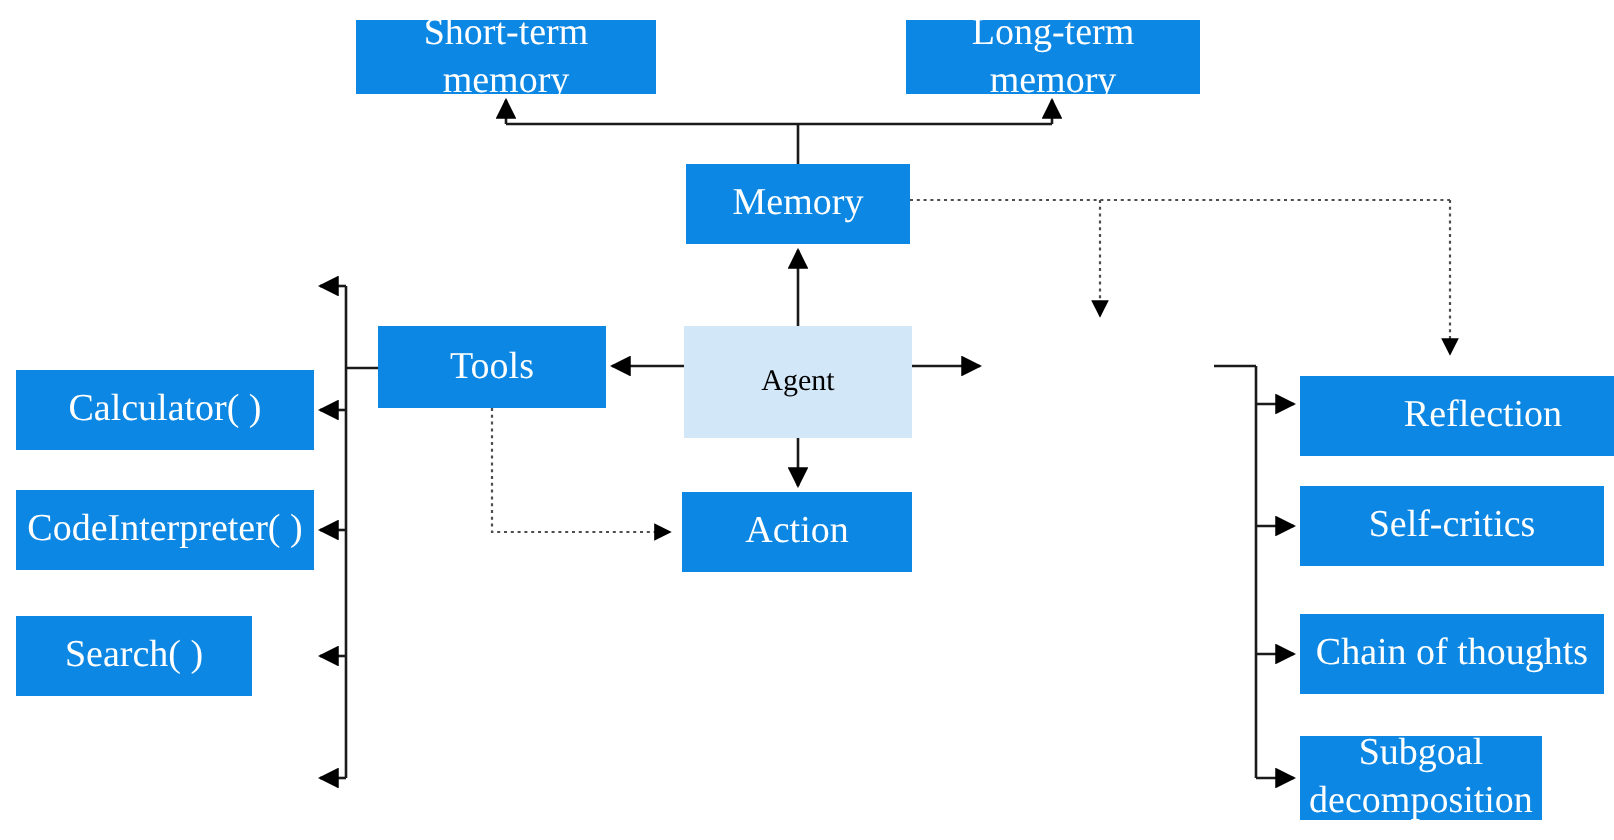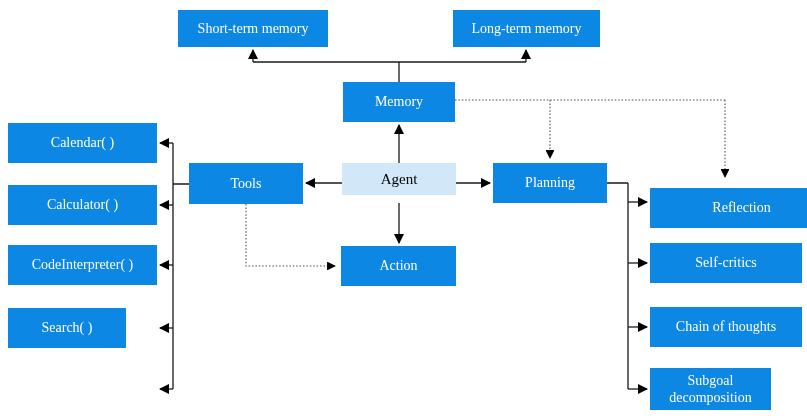--- a/index.html
+++ b/index.html
@@ -20,35 +20,35 @@
     overflow:hidden;
     margin:0 auto;
   }
   .connectors{position:absolute;left:0;top:0;width:807px;height:420px;}
   .node{
     position:absolute;
     background:var(--node-fill);
     color:var(--node-text);
     display:flex;align-items:center;justify-content:center;
     text-align:center;
-    font-size:14px;
+    font-size:19px;
     line-height:1.25;
     box-sizing:border-box;
     padding:0 4px;
   }
   .node.agent{
     background:var(--agent-fill);
     color:var(--agent-text);
     font-size:15px;
   }
   
   .n-stm{left:178px;top:10px;width:150px;height:37px}
   .n-ltm{left:453px;top:10px;width:147px;height:37px}
   .n-mem{left:343px;top:82px;width:112px;height:40px}
-  .n-agent{left:342px;top:163px;width:114px;height:32px}
+  .n-agent{left:342px;top:163px;width:114px;height:56px}
   .n-tools{left:189px;top:163px;width:114px;height:41px}
   .n-plan{left:493px;top:163px;width:114px;height:40px}
   .n-action{left:341px;top:246px;width:115px;height:40px}
   .n-cal{left:8px;top:123px;width:149px;height:40px}
   .n-calc{left:8px;top:185px;width:149px;height:40px}
   .n-code{left:8px;top:245px;width:149px;height:40px}
   .n-search{left:8px;top:308px;width:118px;height:40px}
   .n-more{left:8px;top:369px;width:149px;height:40px}
   .n-refl{left:650px;top:188px;width:183px;height:40px}
   .n-self{left:650px;top:243px;width:152px;height:40px}
@@ -106,30 +106,24 @@
   </div>
   <div class="node n-mem">
     <span>Memory</span>
   </div>
   <div class="node agent n-agent">
     <span>Agent</span>
   </div>
   <div class="node n-tools">
     <span>Tools</span>
   </div>
-  <div class="node n-plan">
-    <span>Planning</span>
-  </div>
   <div class="node n-action">
     <span>Action</span>
   </div>
 
-  <div class="node n-cal">
-    <span>Calendar( )</span>
-  </div>
   <div class="node n-code">
     <span>CodeInterpreter( )</span>
   </div>
   <div class="node n-calc">
     <span>Calculator( )</span>
   </div>
   <div class="node n-search">
     <span>Search( )</span>
   </div>
 

